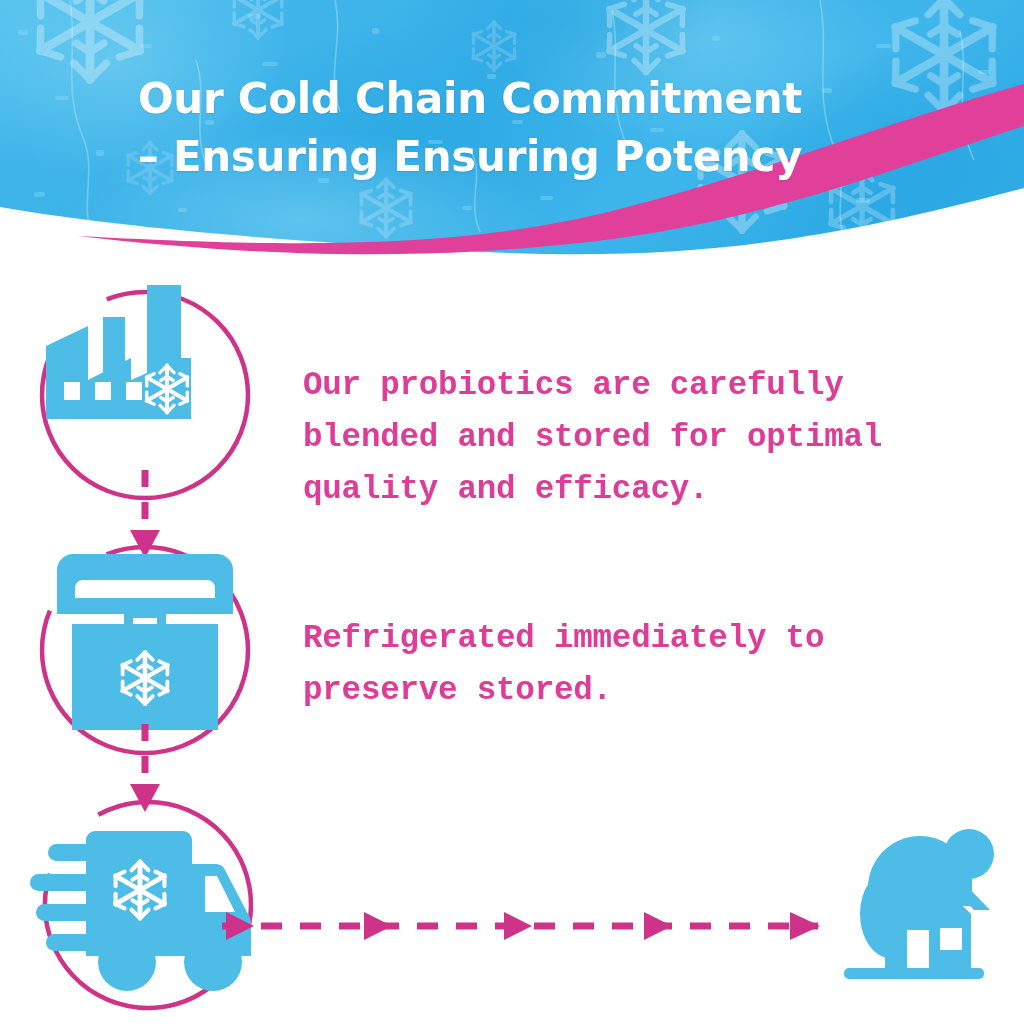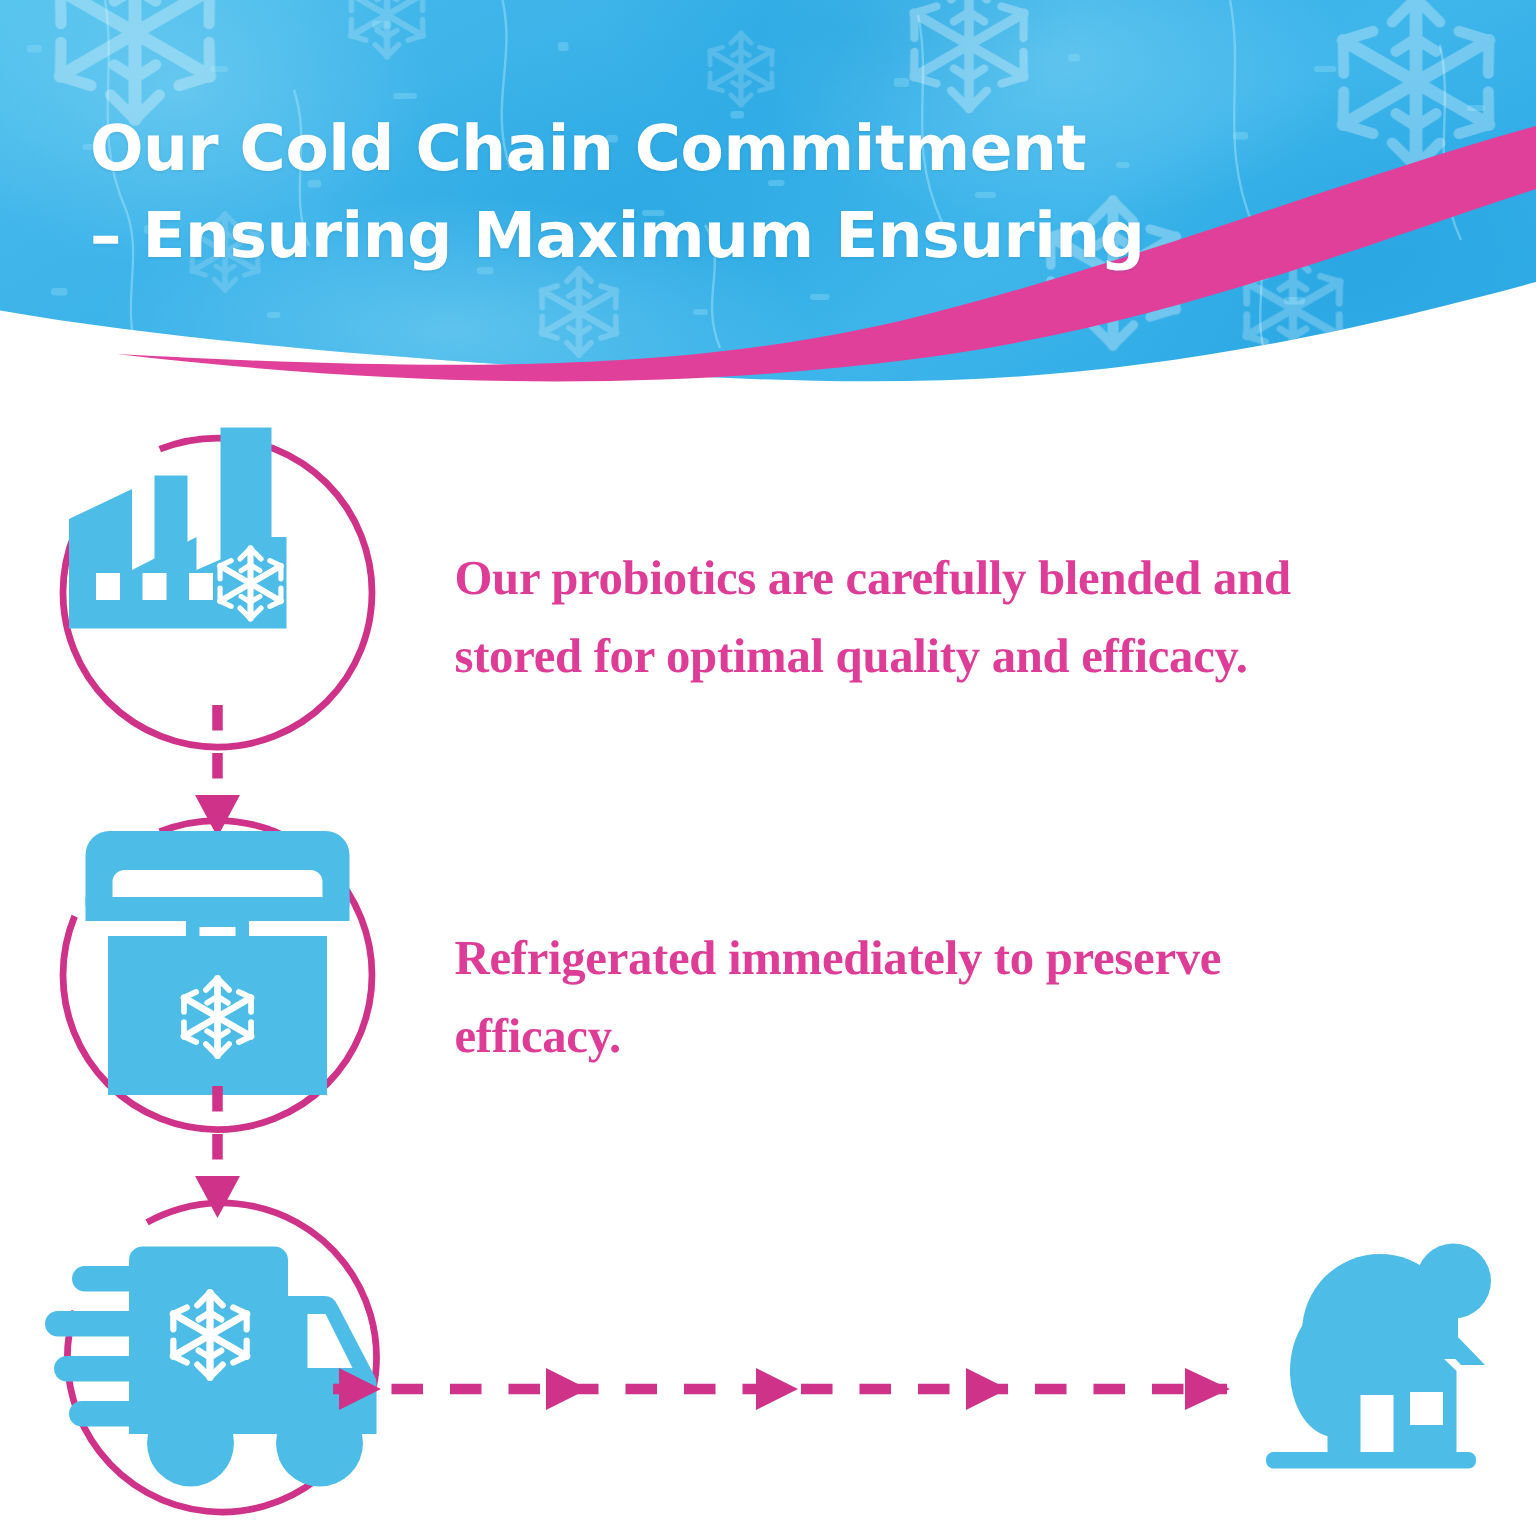--- a/index.html
+++ b/index.html
@@ -39,36 +39,37 @@
     left: 60px;
     top: 42px;
     width: 820px;
     color: #ffffff;
     font-family: "DejaVu Sans", sans-serif;
     font-weight: bold;
     font-size: 42px;
     line-height: 58px;
     letter-spacing: -0.3px;
     text-shadow: 0 1px 2px rgba(20,90,140,0.18);
+    text-align: center;
   }
   .header-title .line2 {
     display: block;
   }
 
   
   .flow-svg {
     position: absolute;
     left: 0;
     top: 262px;
   }
 
   .step-text {
     position: absolute;
     color: #DD3D96;
-    font-family: Liberation Serif, serif;
+    font-family: Liberation Mono, monospace;
     font-weight: bold;
     font-size: 32.5px;
     line-height: 52px;
     letter-spacing: -0.2px;
   }
   #step-text-1 { left: 303px; top: 327px; width: 600px; }
   #step-text-2 { left: 303px; top: 580px; width: 580px; }
   #step-text-3 { left: 303px; top: 755px; width: 560px; }
 </style>
 </head>
@@ -193,21 +194,21 @@
           <use href="#flake" transform="translate(150,168) scale(0.55)" opacity="0.55"></use>
         </g>
       </g>
 
       <path d="M1024,84 C900,118 742,180 600,214 C470,244 330,250 78,236
                C300,262 470,258 620,238 C780,216 918,160 1024,126 Z" fill="#E0409A"></path>
     </svg>
 
     <h1 class="header-title">
       <span>Our Cold Chain Commitment</span>
-      <span class="line2">– Ensuring Maximum Ensuring</span>
+      <span class="line2">– Ensuring Ensuring Potency</span>
     </h1>
   </div>
 
   <svg class="flow-svg" width="1024" height="762" viewBox="0 0 1024 762">
     <defs>
 
       <g id="iconFlakeWhite">
         <g stroke="#ffffff" stroke-width="5.2" stroke-linecap="round" fill="none">
           <line x1="0" y1="-30" x2="0" y2="30"></line>
           <line x1="-26" y1="-15" x2="26" y2="15"></line>
@@ -333,16 +334,16 @@
       <rect x="907" y="668" width="22" height="44" fill="#ffffff"></rect>
 
       <rect x="940" y="666" width="22" height="22" fill="#ffffff"></rect>
 
       <rect x="844" y="706" width="140" height="11" rx="5"></rect>
     </g>
   </svg>
 
   <p class="step-text" id="step-text-1">Our probiotics are carefully blended and stored for optimal quality and efficacy.</p>
 
-  <p class="step-text" id="step-text-2">Refrigerated immediately to preserve efficacy.</p>
+  <p class="step-text" id="step-text-2">Refrigerated immediately to preserve stored.</p>
 
 
 </div>
 
 </body></html>

